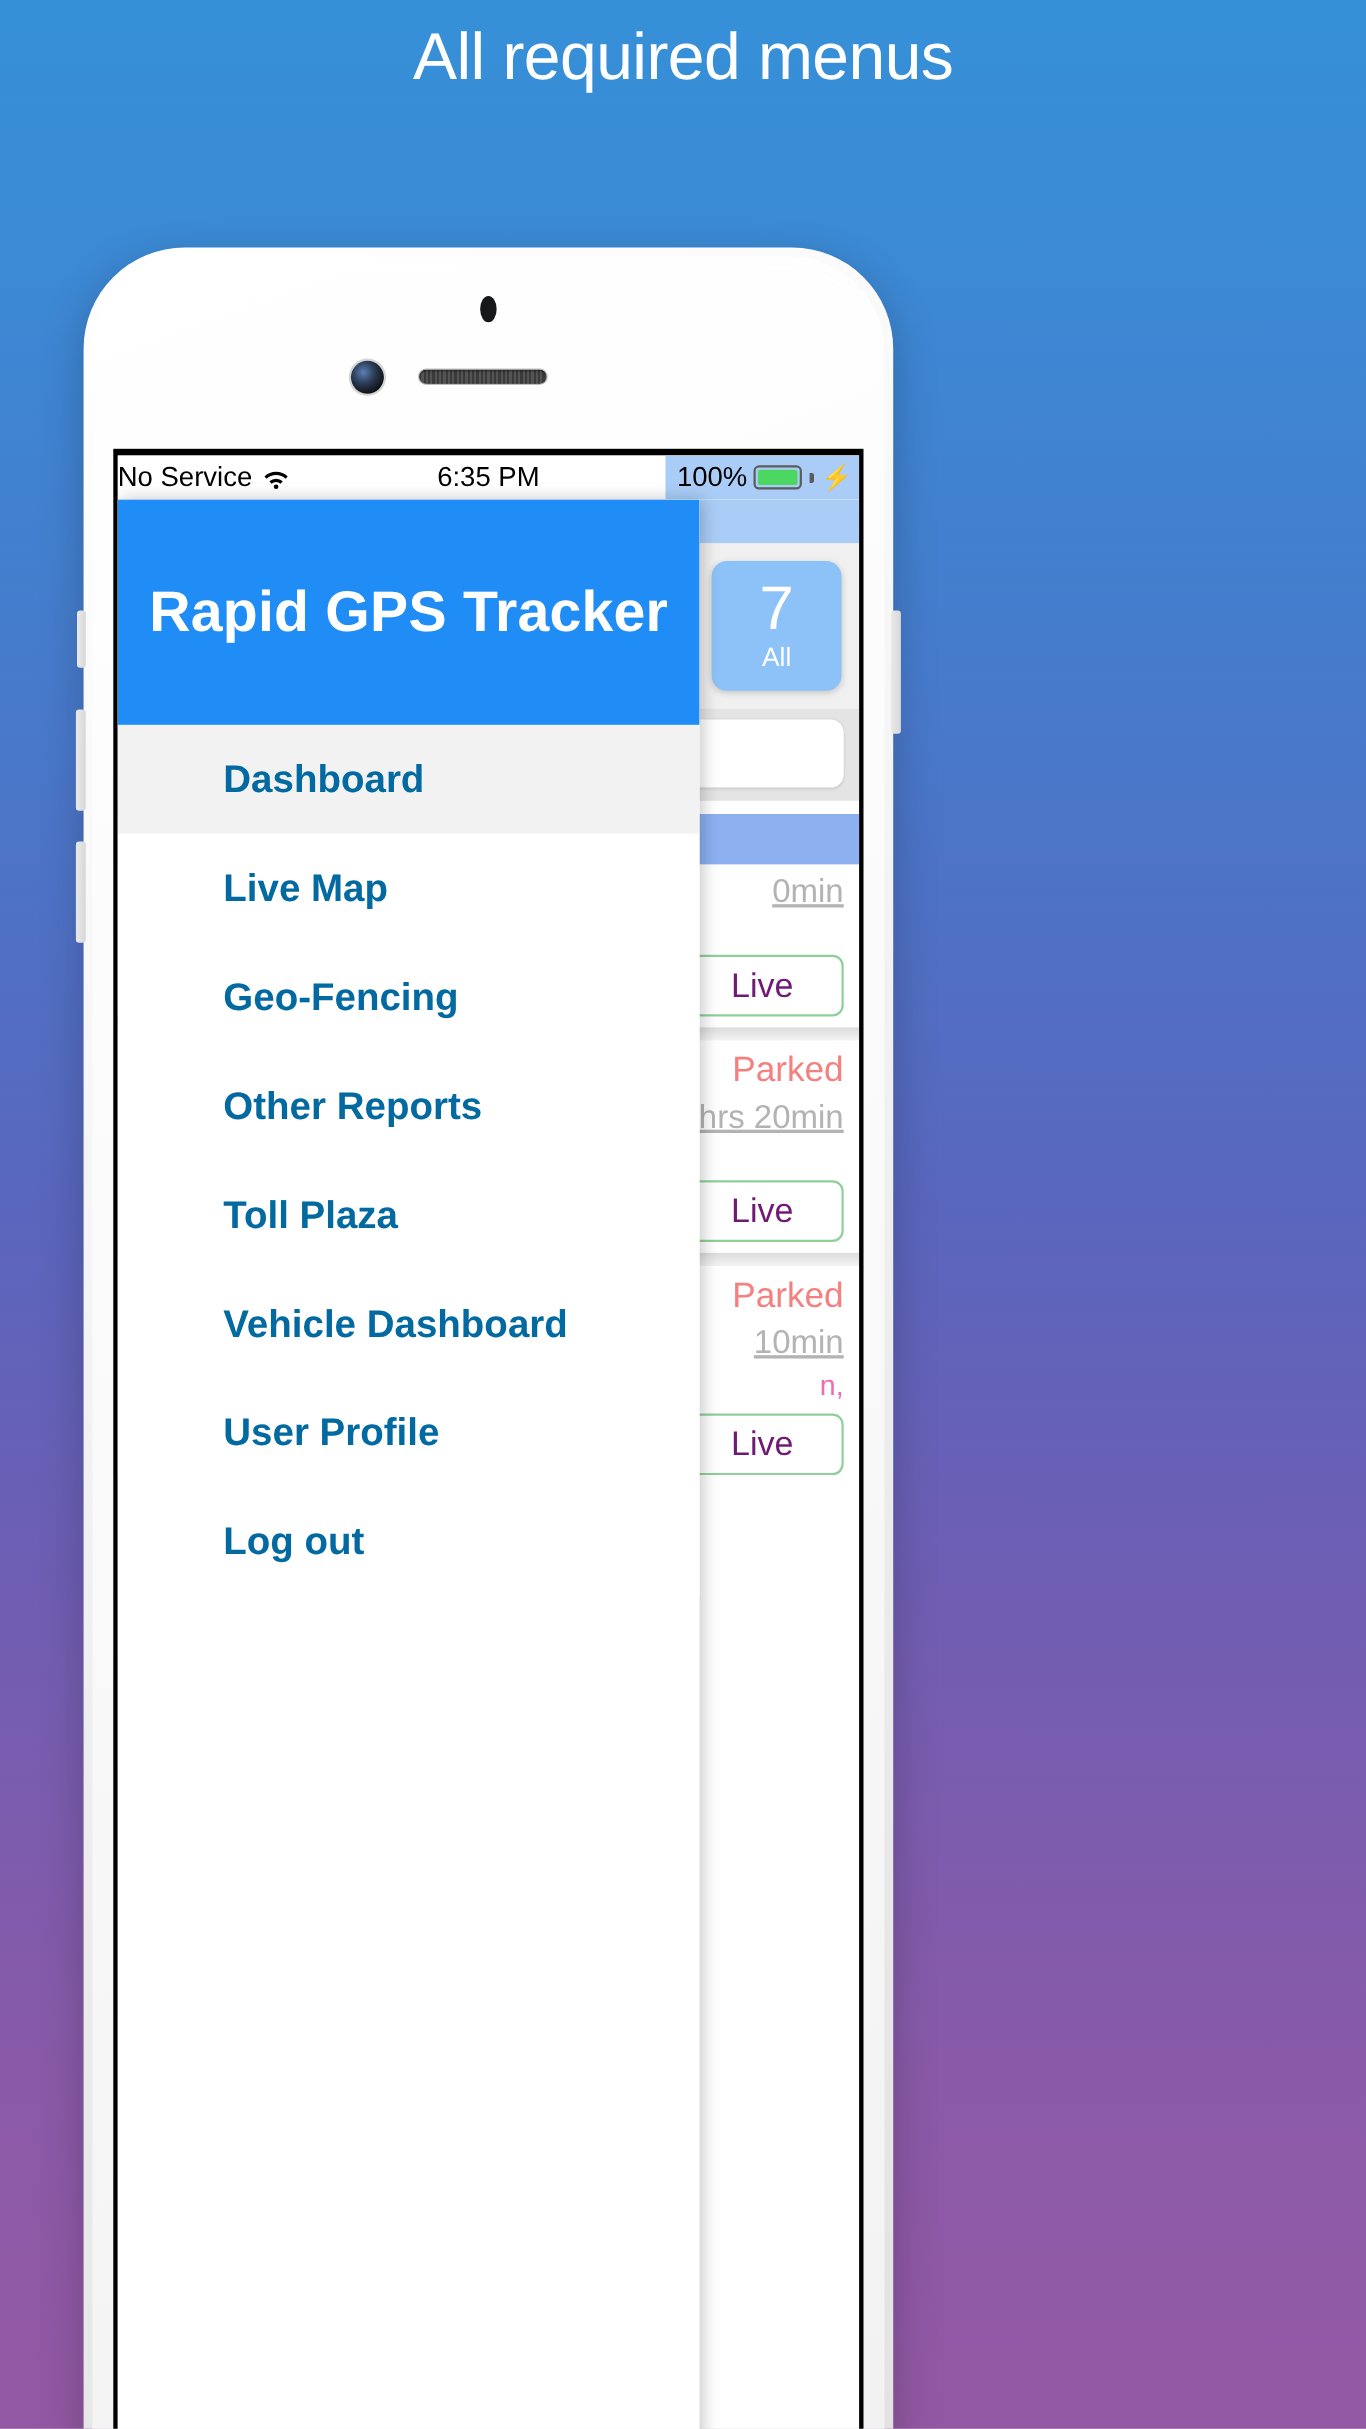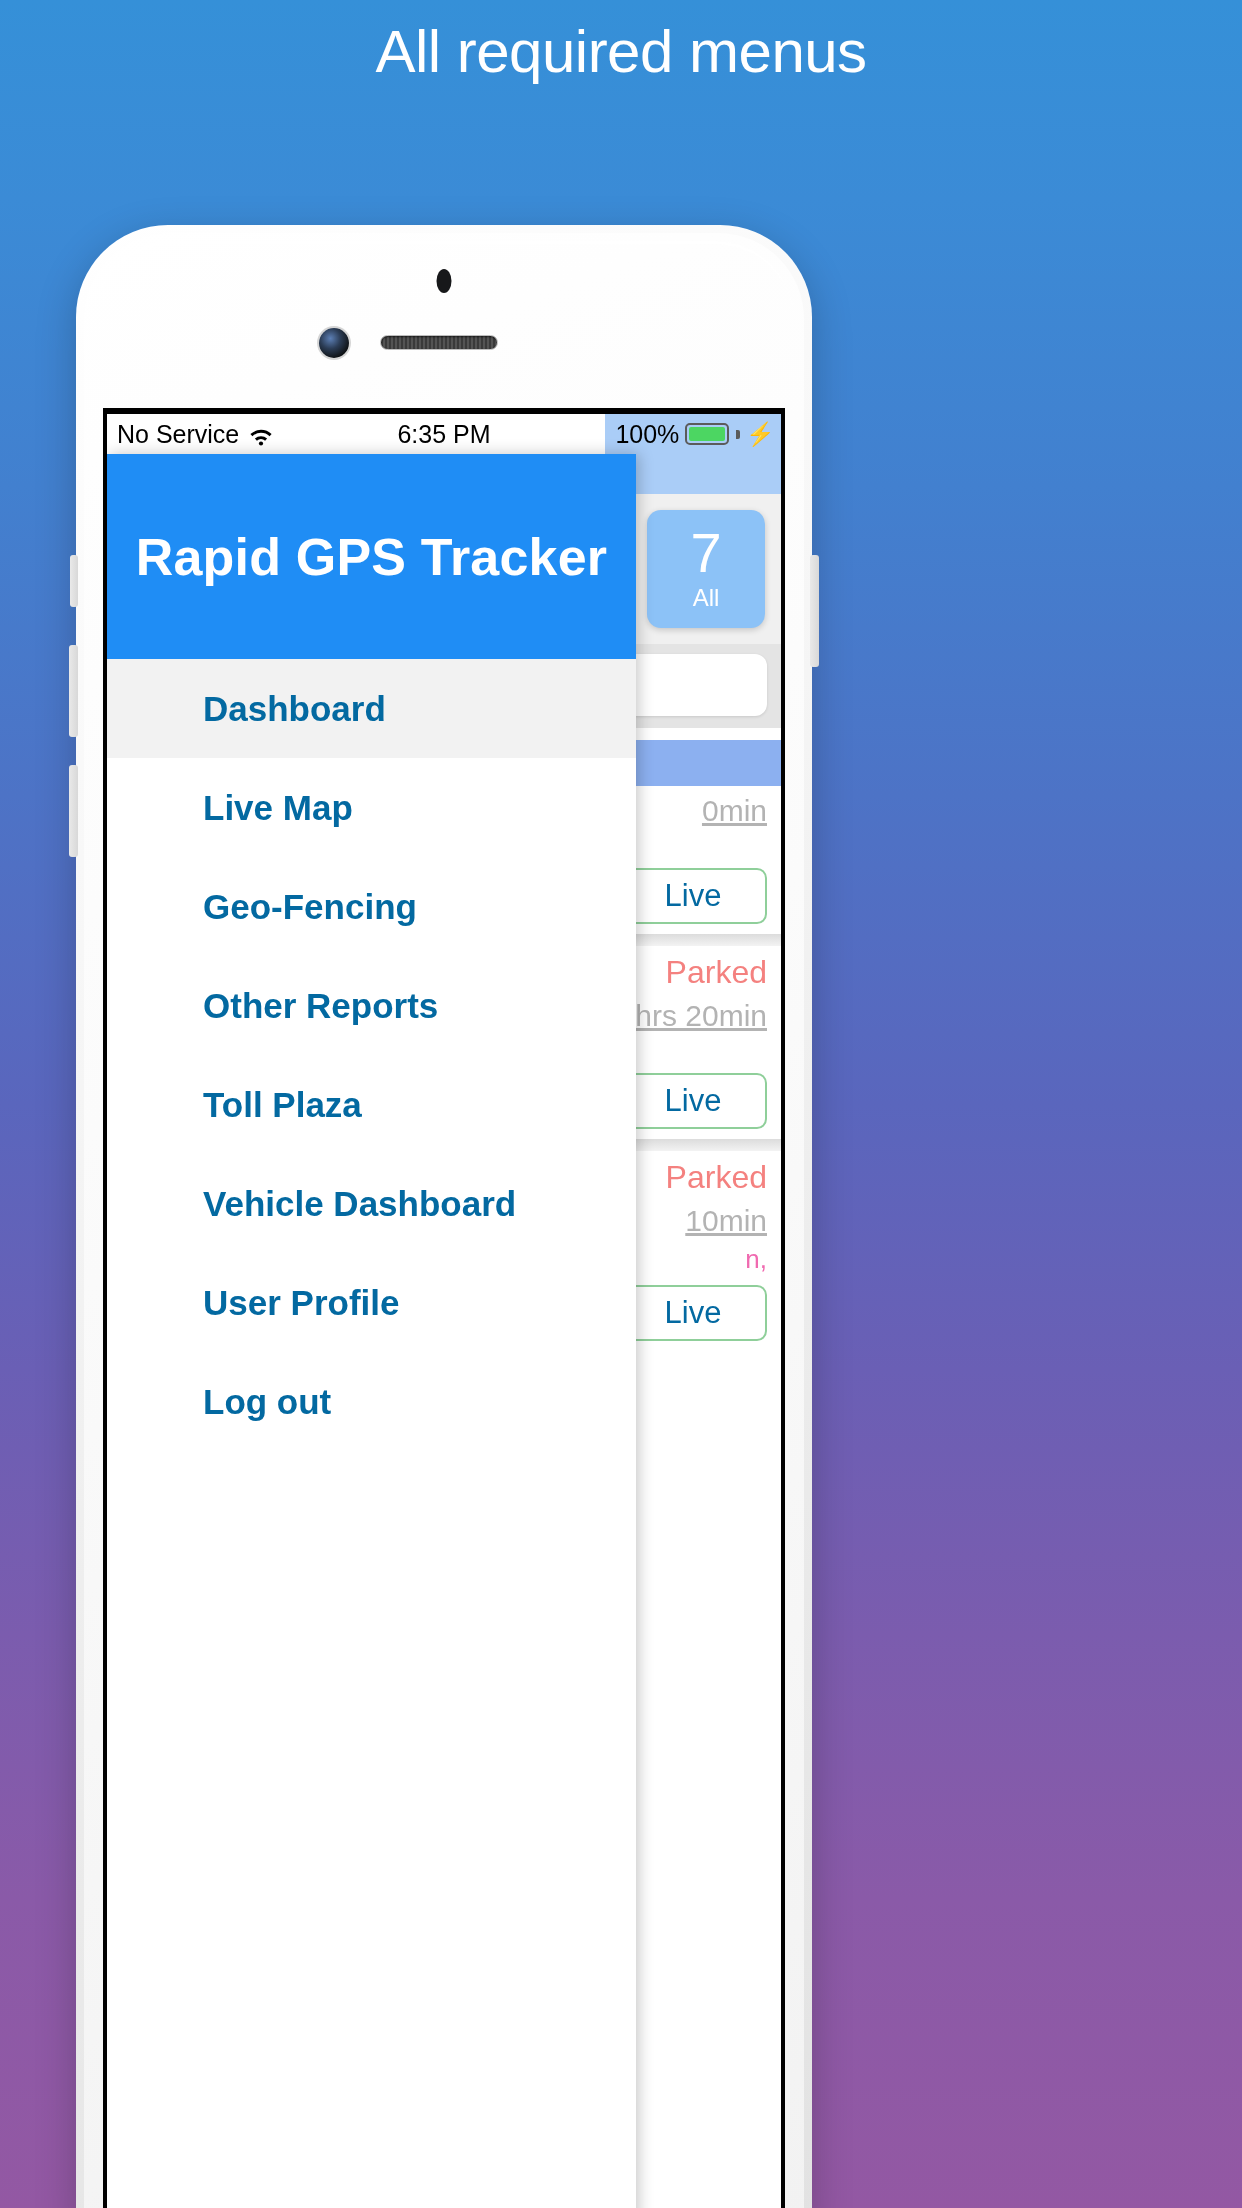--- a/index.html
+++ b/index.html
@@ -98,21 +98,21 @@
   }
 
   
   .statusbar {
     position: relative;
     height: 40px;
     display: flex; align-items: center;
     font-size: 25px; color: #000;
     background: #ffffff;
   }
-  .sb-left { position:absolute; left: 10px; display:flex; align-items:center; gap: 9px; }
+  .sb-left { position:absolute; left: 0; display:flex; align-items:center; gap: 9px; }
   .sb-center { position:absolute; left: 50%; transform: translateX(-50%); font-weight: 400; }
   .sb-right {
     position:absolute; right: 0; top: 0; height: 100%;
     display:flex; align-items:center; gap: 6px;
     padding: 0 6px 0 10px;
     background: #aacdf7;
   }
   .wifi { width: 26px; height: 20px; display:block; }
   .battery-shell {
     width: 44px; height: 22px; border: 2px solid #5b5b5b;
@@ -168,21 +168,21 @@
     display: flex; justify-content: flex-end; align-items: baseline;
     gap: 12px; padding-top: 8px;
   }
   .veh-status { font-size: 32px; }
   .veh-status.parked { color: #f4817f; }
   .veh-dur   { font-size: 30px; color: #b3b3b3; text-decoration: underline; }
   .veh-addr  { font-size: 26px; color: #f06ab0; text-align: right; padding: 6px 0 4px 0; min-height: 34px; }
   .veh-btn {
     margin: 6px 0 10px auto; width: 148px; height: 56px;
     border: 2px solid #8fcf9a; border-radius: 10px;
-    color: #0369a1; font-size: 31px;
+    color: #701a75; font-size: 31px;
     display: flex; align-items: center; justify-content: center; text-align: center;
   }
   .veh-sep { height: 12px; background: linear-gradient(180deg,#dcdcdc,#f3f3f3); }
 
   
   .drawer {
     position: absolute; left: 0; top: 40px;
     width: 529px; height: calc(100% - 40px);
     background: #ffffff;
     box-shadow: 3px 0 14px rgba(0,0,0,.22);

